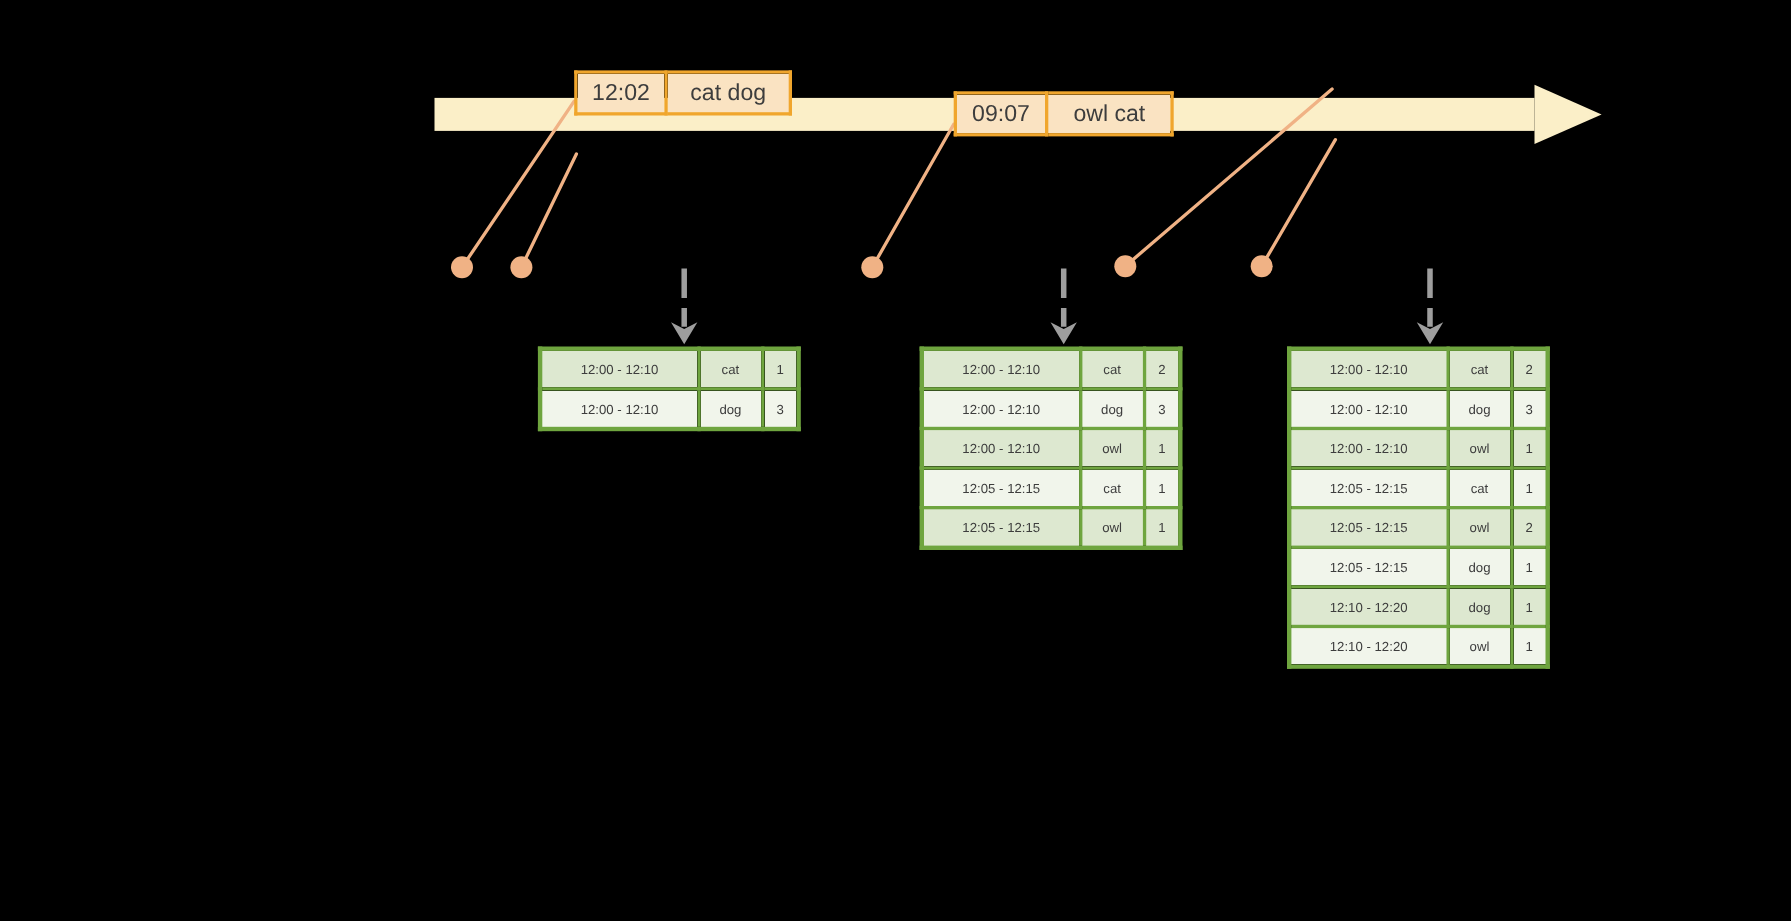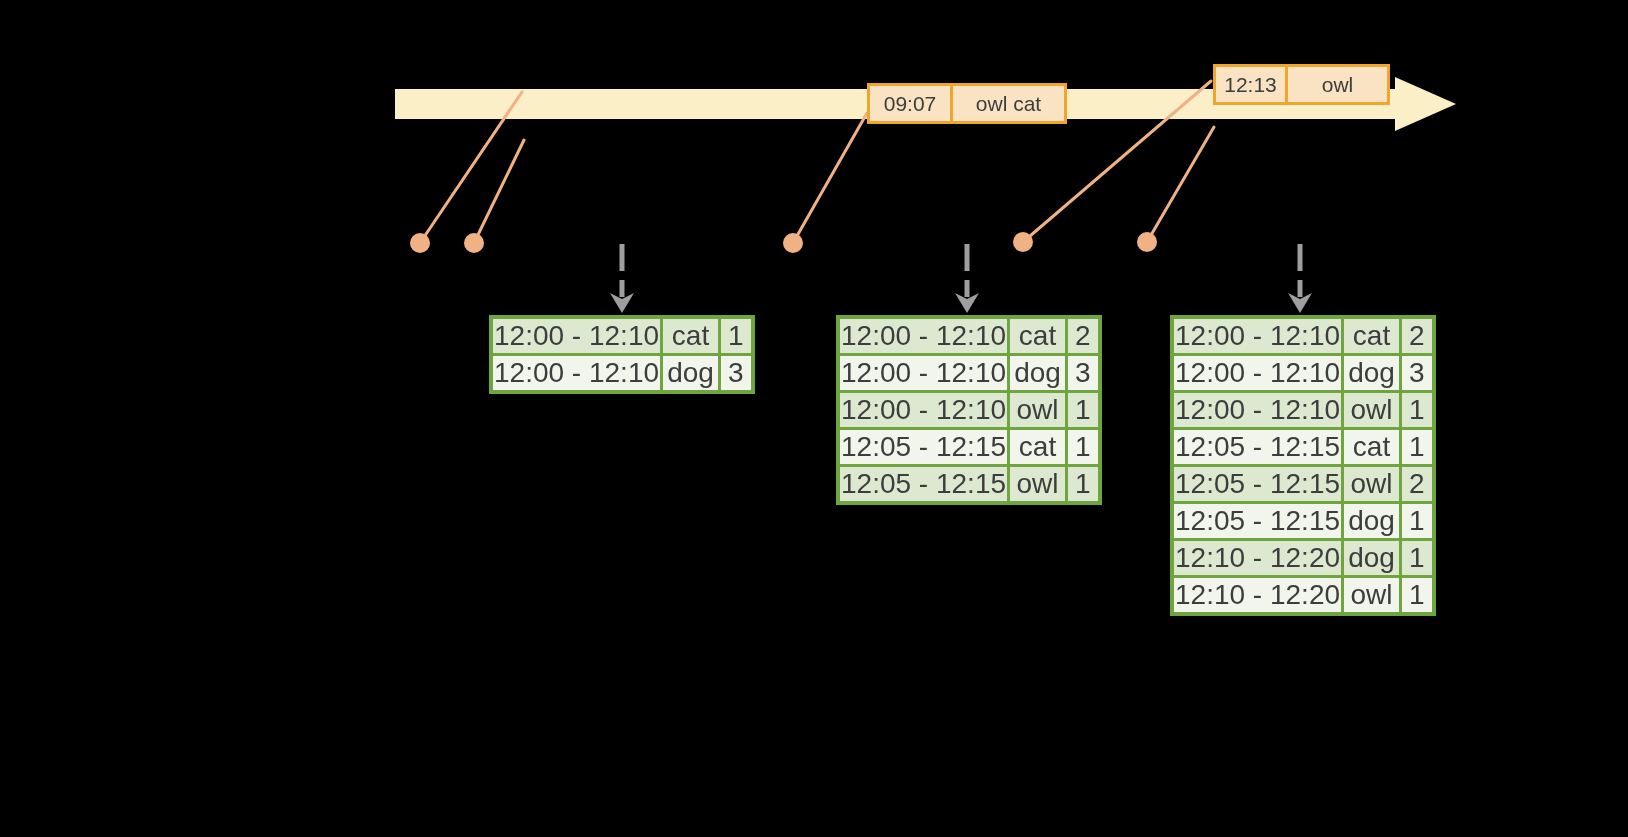--- a/index.html
+++ b/index.html
@@ -20,21 +20,21 @@
   .itbl td{
     border:3px solid var(--input-border);
     height:33px;font-size:21px;
   }
   .itbl tr:nth-child(odd) td{background:var(--input-row-odd);}
   .itbl tr:nth-child(even) td{background:var(--input-row-even);}
   
   .rtbl table{border:4px solid var(--result-border);}
   .rtbl td{
     border:3px solid var(--result-border);
-    height:31px;font-size:28px;
+    height:31px;font-size:12px;
   }
   .rtbl tr:nth-child(odd) td{background:var(--result-row-odd);}
   .rtbl tr:nth-child(even) td{background:var(--result-row-even);}
 </style>
 </head>
 <body>
 
 <div id="canvas">
 
   <svg id="gfx" width="1628" height="837" viewBox="0 0 1628 837">
@@ -71,20 +71,24 @@
     </g>
   </svg>
 
   <div class="tblwrap itbl" style="left:522px;top:64px">
     <table>
       <colgroup>
           <col style="width:82px">
           <col style="width:113px">
         </colgroup>
       <tbody>
+          <tr>
+            <td>12:02</td>
+            <td>cat dog</td>
+          </tr>
         </tbody>
     </table>
   </div>
 
   <div class="tblwrap itbl" style="left:867px;top:83px">
     <table>
       <colgroup>
           <col style="width:83px">
           <col style="width:114px">
         </colgroup>
@@ -97,24 +101,20 @@
     </table>
   </div>
 
   <div class="tblwrap itbl" style="left:1213px;top:64px">
     <table>
       <colgroup>
           <col style="width:72px">
           <col style="width:102px">
         </colgroup>
       <tbody>
-          <tr>
-            <td>12:13</td>
-            <td>owl</td>
-          </tr>
         </tbody>
     </table>
   </div>
 
   <div class="tblwrap rtbl" style="left:489px;top:315px">
     <table>
       <colgroup>
           <col style="width:144px">
           <col style="width:58px">
           <col style="width:33px">

